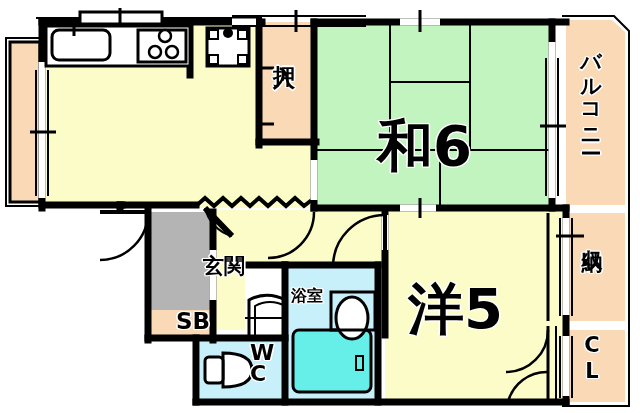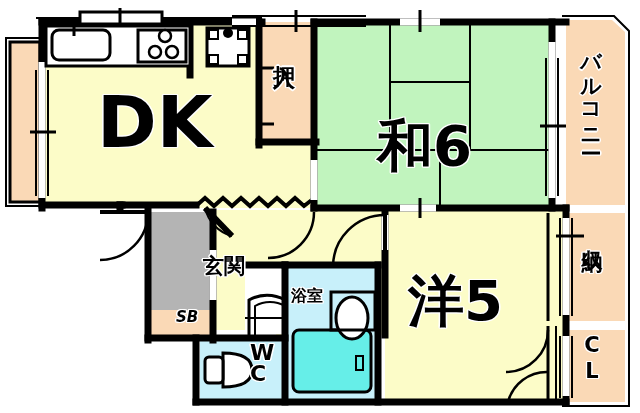--- a/index.html
+++ b/index.html
@@ -226,36 +226,35 @@
       <path d="M 548 330 A 42 42 0 0 1 506 372" stroke-width="2.5"></path>
       <path d="M 548 372 A 40 40 0 0 0 508 402" stroke-width="2.5"></path>
       <line x1="548" y1="326" x2="548" y2="402" stroke-width="3"></line>
       <line x1="556" y1="326" x2="556" y2="402" stroke-width="2"></line>
 
       <line x1="548" y1="213" x2="548" y2="321" stroke-width="3"></line>
     </g>
 
   </svg>
 
-  <div class="lbl" style="left:97px; top:86px; font-size:72px;">DK</div>
 
   <div class="lbl" style="left:377px; top:84px; font-size:56px;margin-top:34px;">和6</div>
 
-  <div class="lbl" style="left:408px; top:273px; font-size:56px;">洋5</div>
+  <div class="lbl" style="left:408px; top:281px; font-size:56px;">洋5</div>
 
   <div class="lbl vert" style="left:273px; top:47px; font-size:22px;">押入</div>
 
   <div class="lbl vert" style="left:580px; top:38px; font-size:21px;">バルコニー</div>
 
   <div class="lbl vert" style="left:581px; top:233px; font-size:21px;">収納</div>
 
   <div class="lbl vert" style="left:581px; top:333px; font-size:21px;">CL</div>
 
   <div class="lbl" style="left:163px; top:256px; font-size:21px;margin-left:40px;">玄関</div>
 
-  <div class="lbl" style="left:176px; top:310px; font-size:15px;font-style:italic;">SB</div>
+  <div class="lbl" style="left:176px; top:310px; font-size:23px;">SB</div>
 
   <div class="lbl" style="left:291px; top:288px; font-size:16px;">浴室</div>
 
   <div class="lbl" style="left:250px; top:343px; font-size:22px; line-height:0.95;">W
 C</div>
 
 </div>
 
 </body></html>

